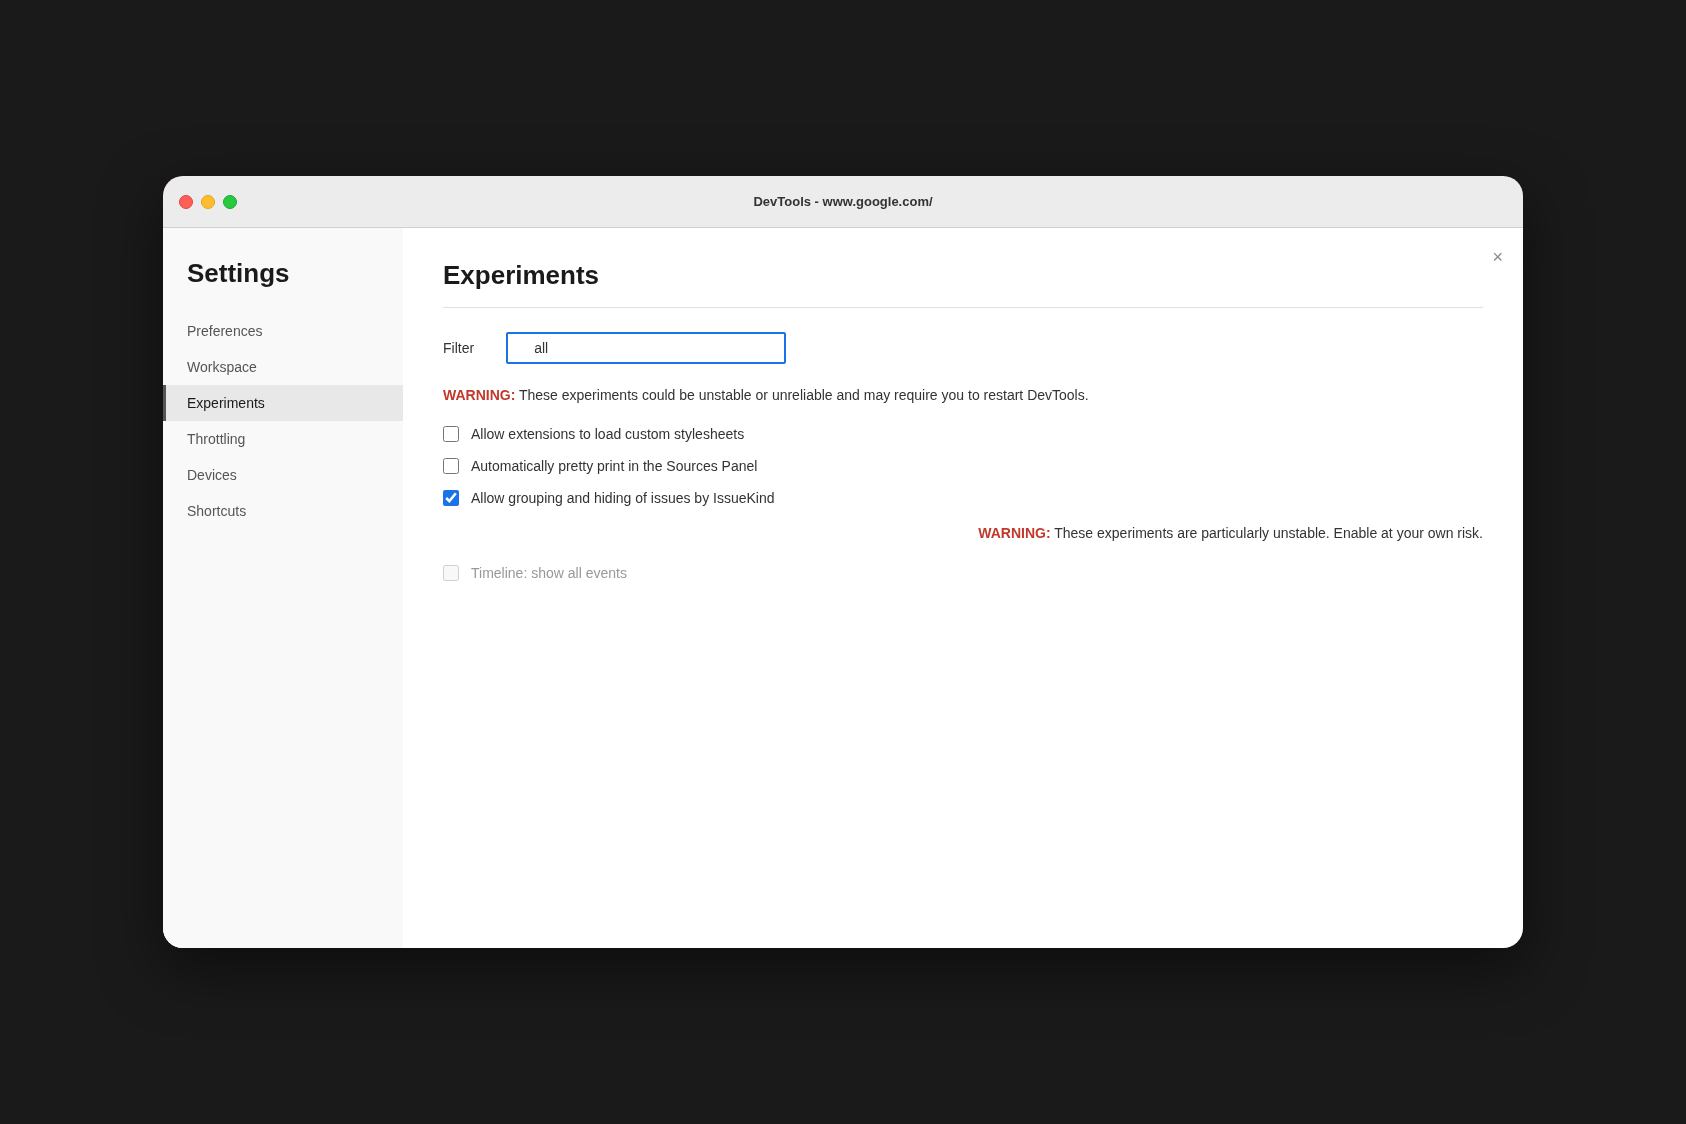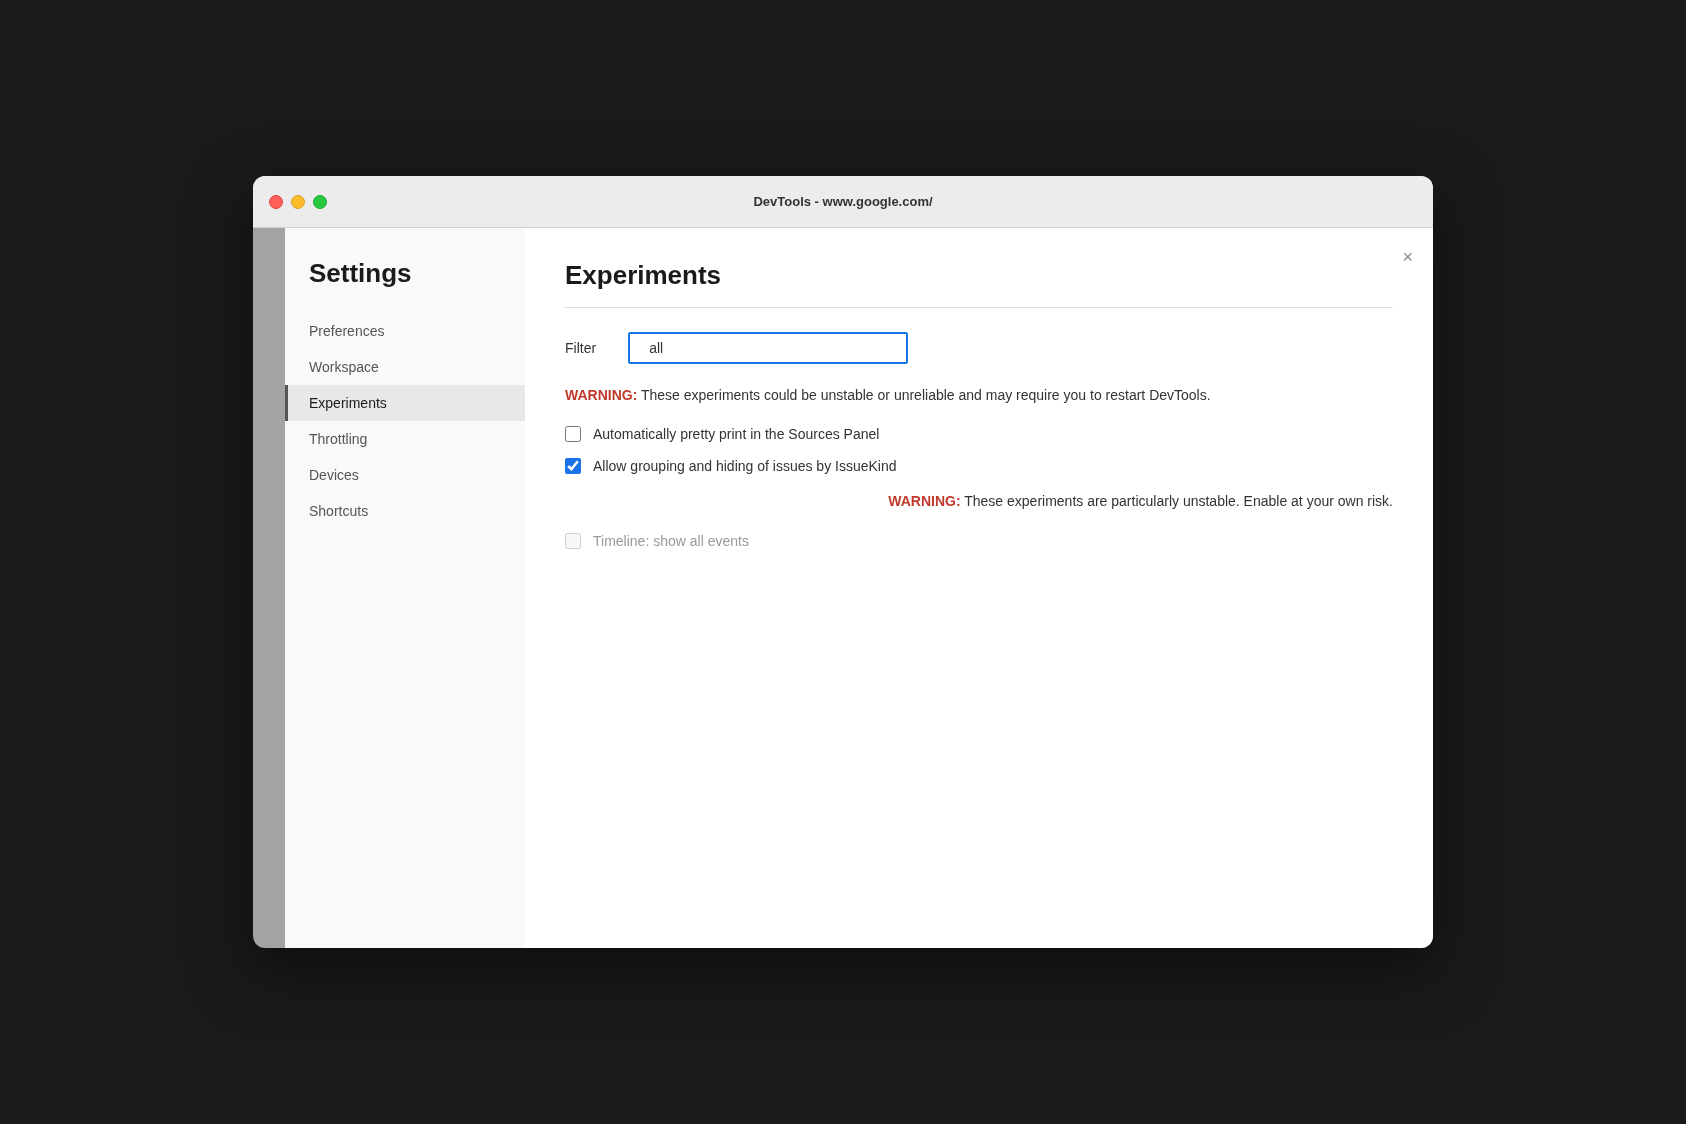--- a/index.html
+++ b/index.html
@@ -7,23 +7,23 @@
     body {
       background: #1a1a1a;
       display: flex;
       align-items: center;
       justify-content: center;
       min-height: 100vh;
       font-family: -apple-system, BlinkMacSystemFont, 'Helvetica Neue', sans-serif;
     }
 
     .window {
-      width: 1180px;
-      background: #a3a3a3;
-      border-radius: 12px;
+      width: 1360px;
+      background: #701a75;
+      border-radius: 20px;
       overflow: hidden;
       box-shadow: 0 20px 60px rgba(0,0,0,0.5);
     }
 
     .titlebar {
       background: #ececec;
       height: 52px;
       display: flex;
       align-items: center;
       justify-content: center;
@@ -53,21 +53,20 @@
       font-size: 13px;
       font-weight: 600;
       color: #333;
     }
 
     .window-content {
       display: flex;
       background: #fff;
       min-height: 720px;
       position: relative;
-      margin-left: 32px;
     }
 
     .sidebar {
       width: 240px;
       background: #f9f9f9;
       padding: 30px 0;
       flex-shrink: 0;
     }
 
     .sidebar-title {
@@ -141,21 +140,21 @@
     }
 
     .filter-label {
       font-size: 14px;
       color: #333;
     }
 
     .filter-input {
       border: 2px solid #1a73e8;
       border-radius: 2px;
-      padding: 6px 19px;
+      padding: 6px 26px;
       font-size: 14px;
       color: #333;
       width: 280px;
       outline: none;
     }
 
     .warning-block {
       margin-bottom: 20px;
     }
 
@@ -254,20 +253,24 @@
         <span class="filter-label">Filter</span>
         <input class="filter-input" type="text" value="all" style="">
       </div>
 
       <div class="warning-block">
         <p class="warning-text">
           <span class="warning-label">WARNING:</span><span> These experiments could be unstable or unreliable and may require you to restart DevTools.</span>
         </p>
       </div>
 
+      <div class="checkbox-item">
+        <input type="checkbox" id="cb1" style="">
+        <label for="cb1">Allow extensions to load custom stylesheets</label>
+      </div>
 
       <div class="checkbox-item">
         <input type="checkbox" id="cb2" style="">
         <label for="cb2">Automatically pretty print in the Sources Panel</label>
       </div>
 
       <div class="checkbox-item">
         <input type="checkbox" id="cb3" checked="" style="">
         <label for="cb3">Allow grouping and hiding of issues by IssueKind</label>
       </div>

